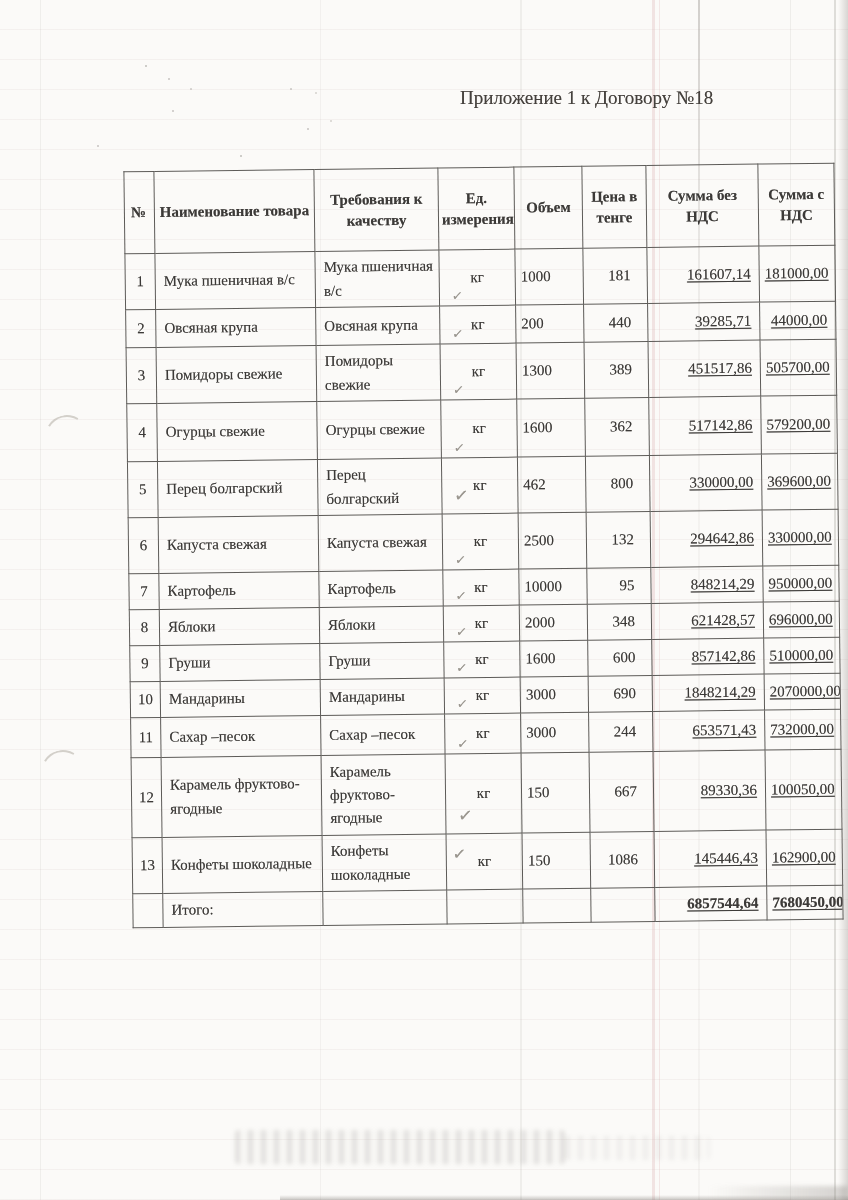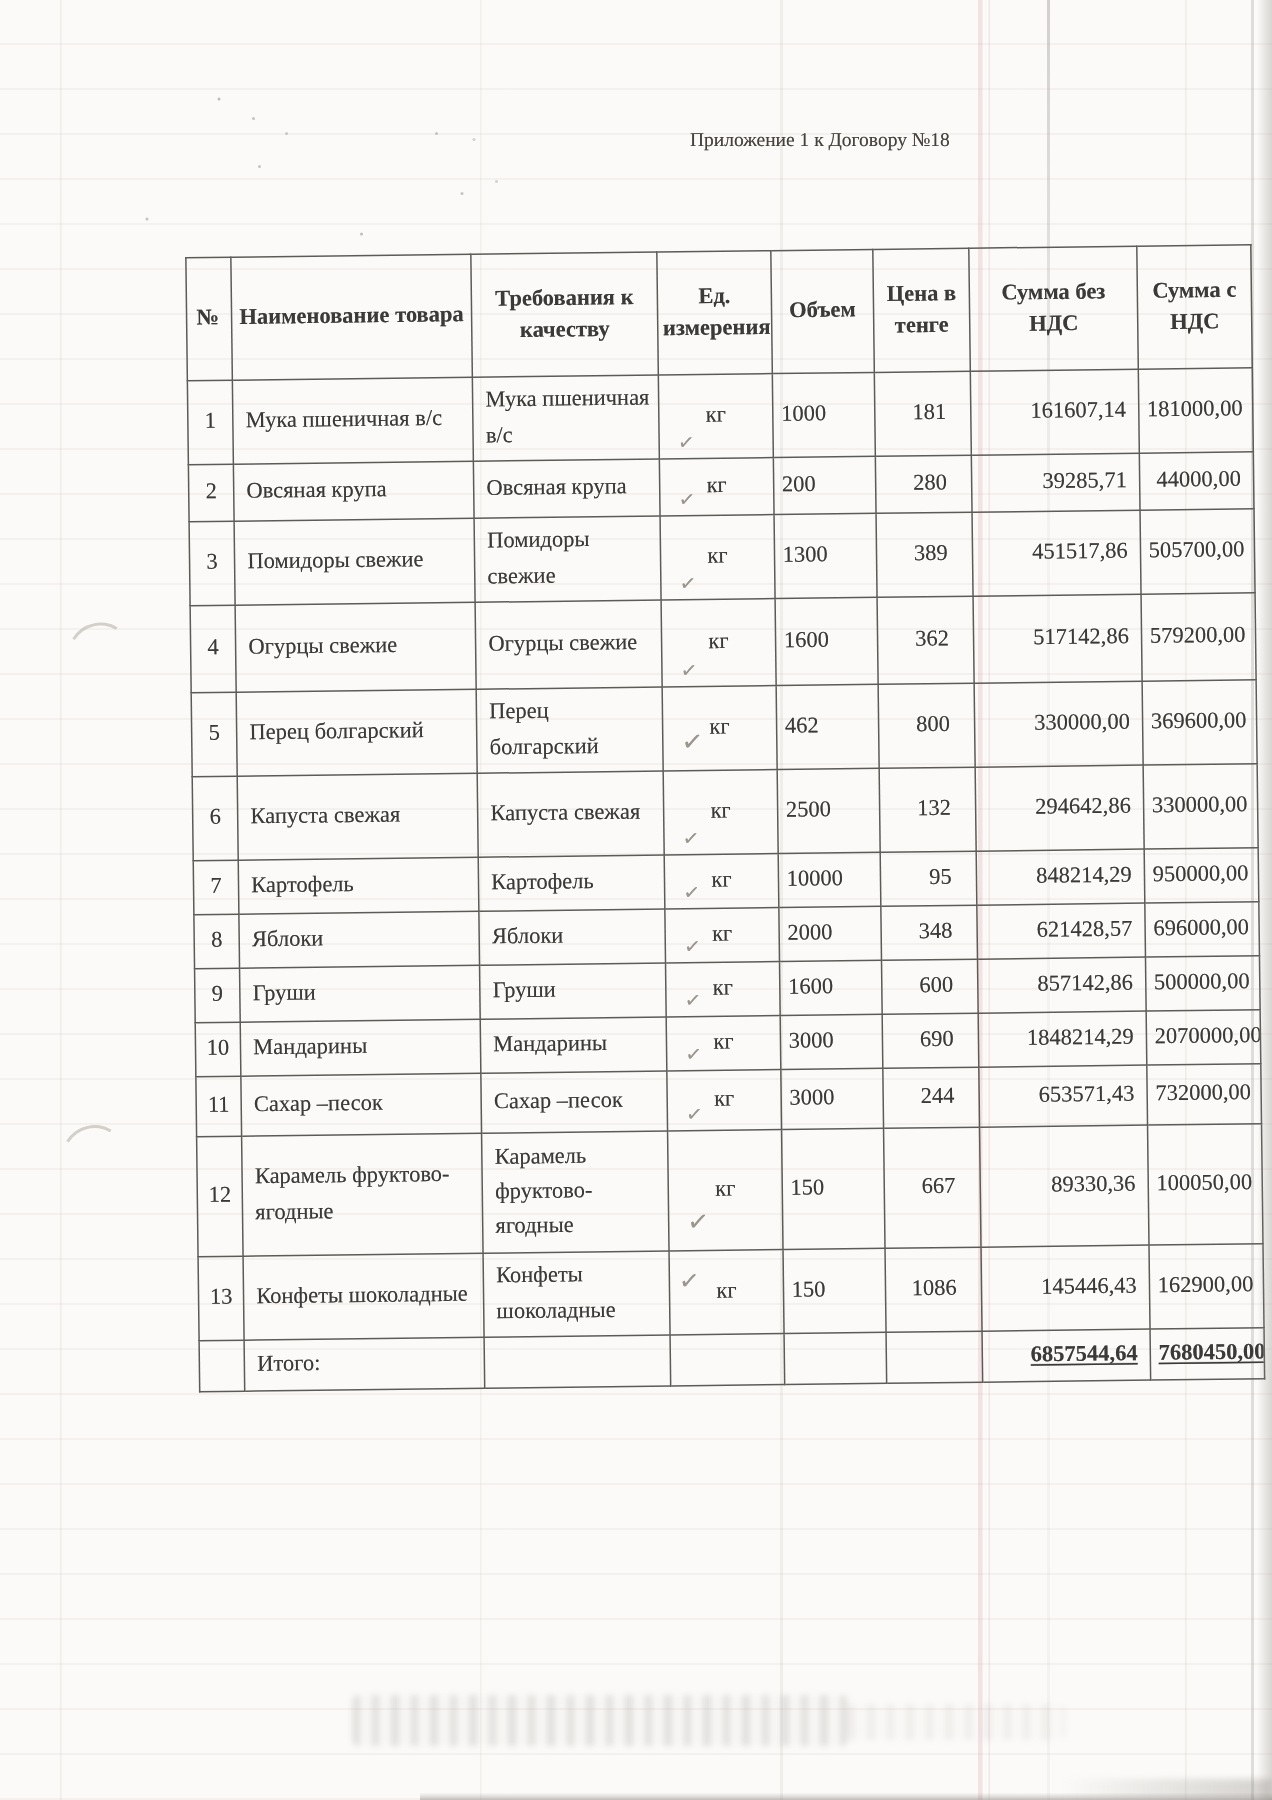--- a/index.html
+++ b/index.html
@@ -36,42 +36,42 @@
       185px 55px 0 rgba(120,115,110,0.3), -48px 80px 0 rgba(120,115,110,0.4),
       95px 90px 0 rgba(120,115,110,0.45);
   }
   .hole-arc{
     position:absolute;width:40px;height:40px;border-radius:50%;
     border:2.5px solid transparent;border-top-color:rgba(185,180,172,0.6);
     transform:rotate(-14deg);pointer-events:none;
   }
   .appendix{
     position:absolute;left:460px;top:84px;width:330px;
-    font-size:13px;line-height:1.45;color:#45413d;
+    font-size:19px;line-height:1.45;color:#45413d;
     text-shadow:0 0 0.4px rgba(70,65,60,0.5);
   }
   .table-wrap{
     position:absolute;left:128px;top:167px;width:710px;
     transform:rotate(-0.7deg);transform-origin:50% 50%;
   }
   table{
     border-collapse:collapse;table-layout:fixed;width:710px;
     font-size:15px;color:#3c3a38;
     text-shadow:0 0 0.35px rgba(60,58,55,0.55);
   }
   th,td{border:1.4px solid #5d5b58;vertical-align:middle;padding:2px 5px;overflow:hidden;}
   thead tr{height:82px;}
   th{font-weight:bold;font-size:15px;line-height:1.35;text-align:center;padding:2px 3px;}
   td.c-num{text-align:center;}
   td.c-name,td.c-quality{text-align:left;padding-left:8px;line-height:1.55;}
   td.c-unit{text-align:center;position:relative;}
   td.c-volume{padding-right:14px;}
   td.c-price{text-align:right;padding-right:16px;margin-left:12px;}
   td.c-sum1,td.c-sum2{text-align:right;padding-right:8px;}
-  .sum-val{text-underline-offset:2px;}
+  .sum-val{text-decoration:underline;text-underline-offset:2px;}
   .check{
     position:absolute;left:16%;bottom:2px;font-size:13px;
     color:rgba(158,152,144,0.78);transform:rotate(6deg);
     font-family:"DejaVu Sans",sans-serif;
   }
   tbody tr:nth-child(1){height:56px}
   tbody tr:nth-child(2){height:38px}
   tbody tr:nth-child(3){height:56px}
   tbody tr:nth-child(4){height:58px}
   tbody tr:nth-child(5){height:56px}
@@ -160,21 +160,21 @@
             <td class="c-price">181</td>
             <td class="c-sum1"><span class="sum-val">161607,14</span></td>
             <td class="c-sum2"><span class="sum-val">181000,00</span></td>
           </tr>
           <tr>
             <td class="c-num">2</td>
             <td class="c-name">Овсяная крупа</td>
             <td class="c-quality">Овсяная крупа</td>
             <td class="c-unit">кг<span class="check">✓</span></td>
             <td class="c-volume">200</td>
-            <td class="c-price">280</td>
+            <td class="c-price">440</td>
             <td class="c-sum1"><span class="sum-val">39285,71</span></td>
             <td class="c-sum2"><span class="sum-val">44000,00</span></td>
           </tr>
           <tr>
             <td class="c-num">3</td>
             <td class="c-name">Помидоры свежие</td>
             <td class="c-quality">Помидоры свежие</td>
             <td class="c-unit">кг<span class="check">✓</span></td>
             <td class="c-volume">1300</td>
             <td class="c-price">389</td>
@@ -232,21 +232,21 @@
             <td class="c-sum2"><span class="sum-val">696000,00</span></td>
           </tr>
           <tr>
             <td class="c-num">9</td>
             <td class="c-name">Груши</td>
             <td class="c-quality">Груши</td>
             <td class="c-unit">кг<span class="check">✓</span></td>
             <td class="c-volume">1600</td>
             <td class="c-price">600</td>
             <td class="c-sum1"><span class="sum-val">857142,86</span></td>
-            <td class="c-sum2"><span class="sum-val">500000,00</span></td>
+            <td class="c-sum2"><span class="sum-val">510000,00</span></td>
           </tr>
           <tr>
             <td class="c-num">10</td>
             <td class="c-name">Мандарины</td>
             <td class="c-quality">Мандарины</td>
             <td class="c-unit">кг<span class="check">✓</span></td>
             <td class="c-volume">3000</td>
             <td class="c-price">690</td>
             <td class="c-sum1"><span class="sum-val">1848214,29</span></td>
             <td class="c-sum2"><span class="sum-val">2070000,00</span></td>

